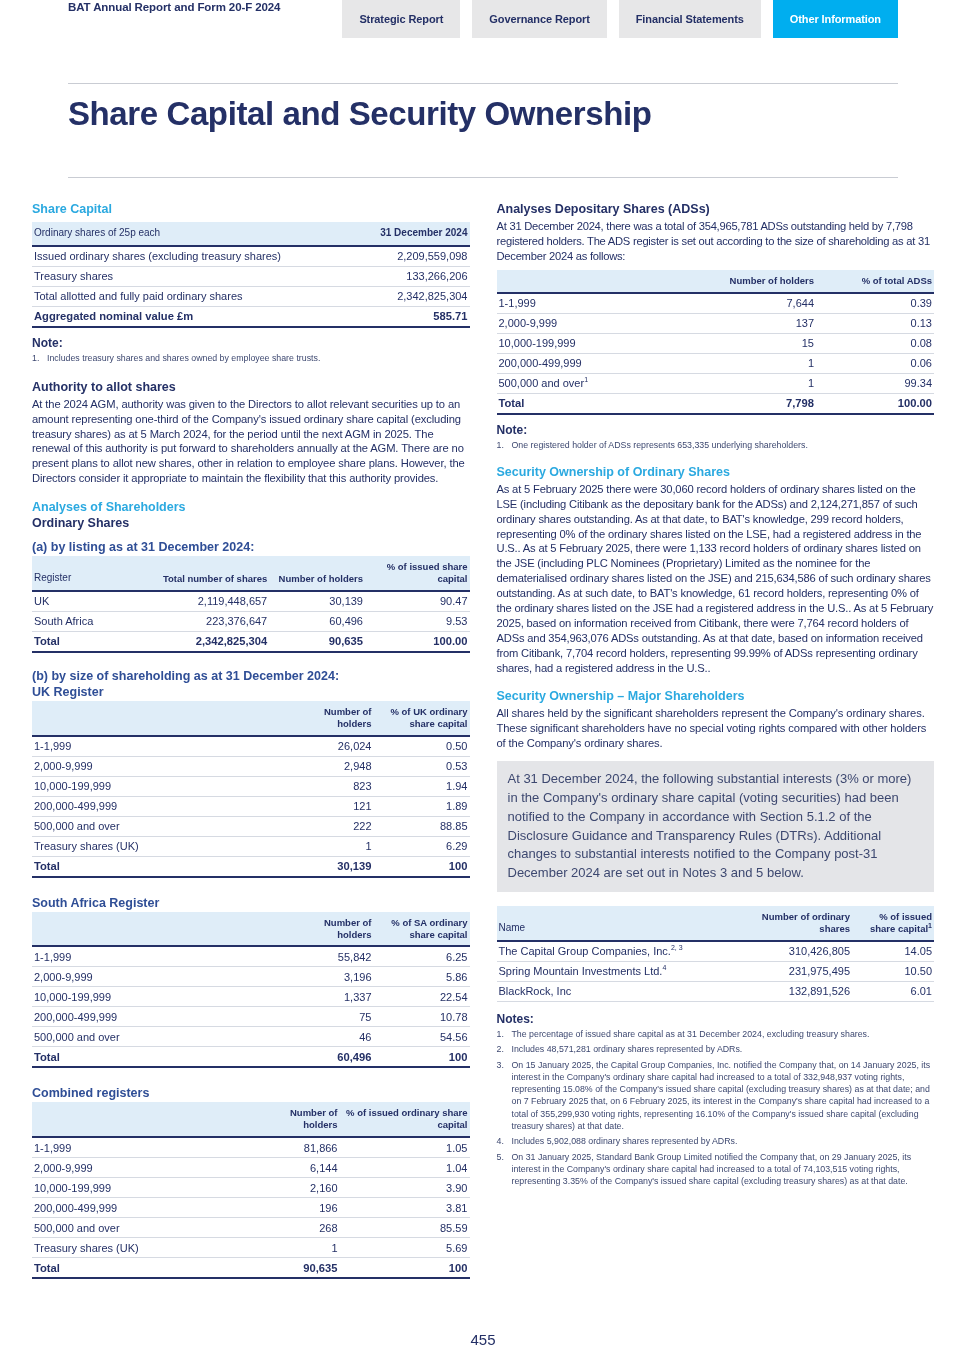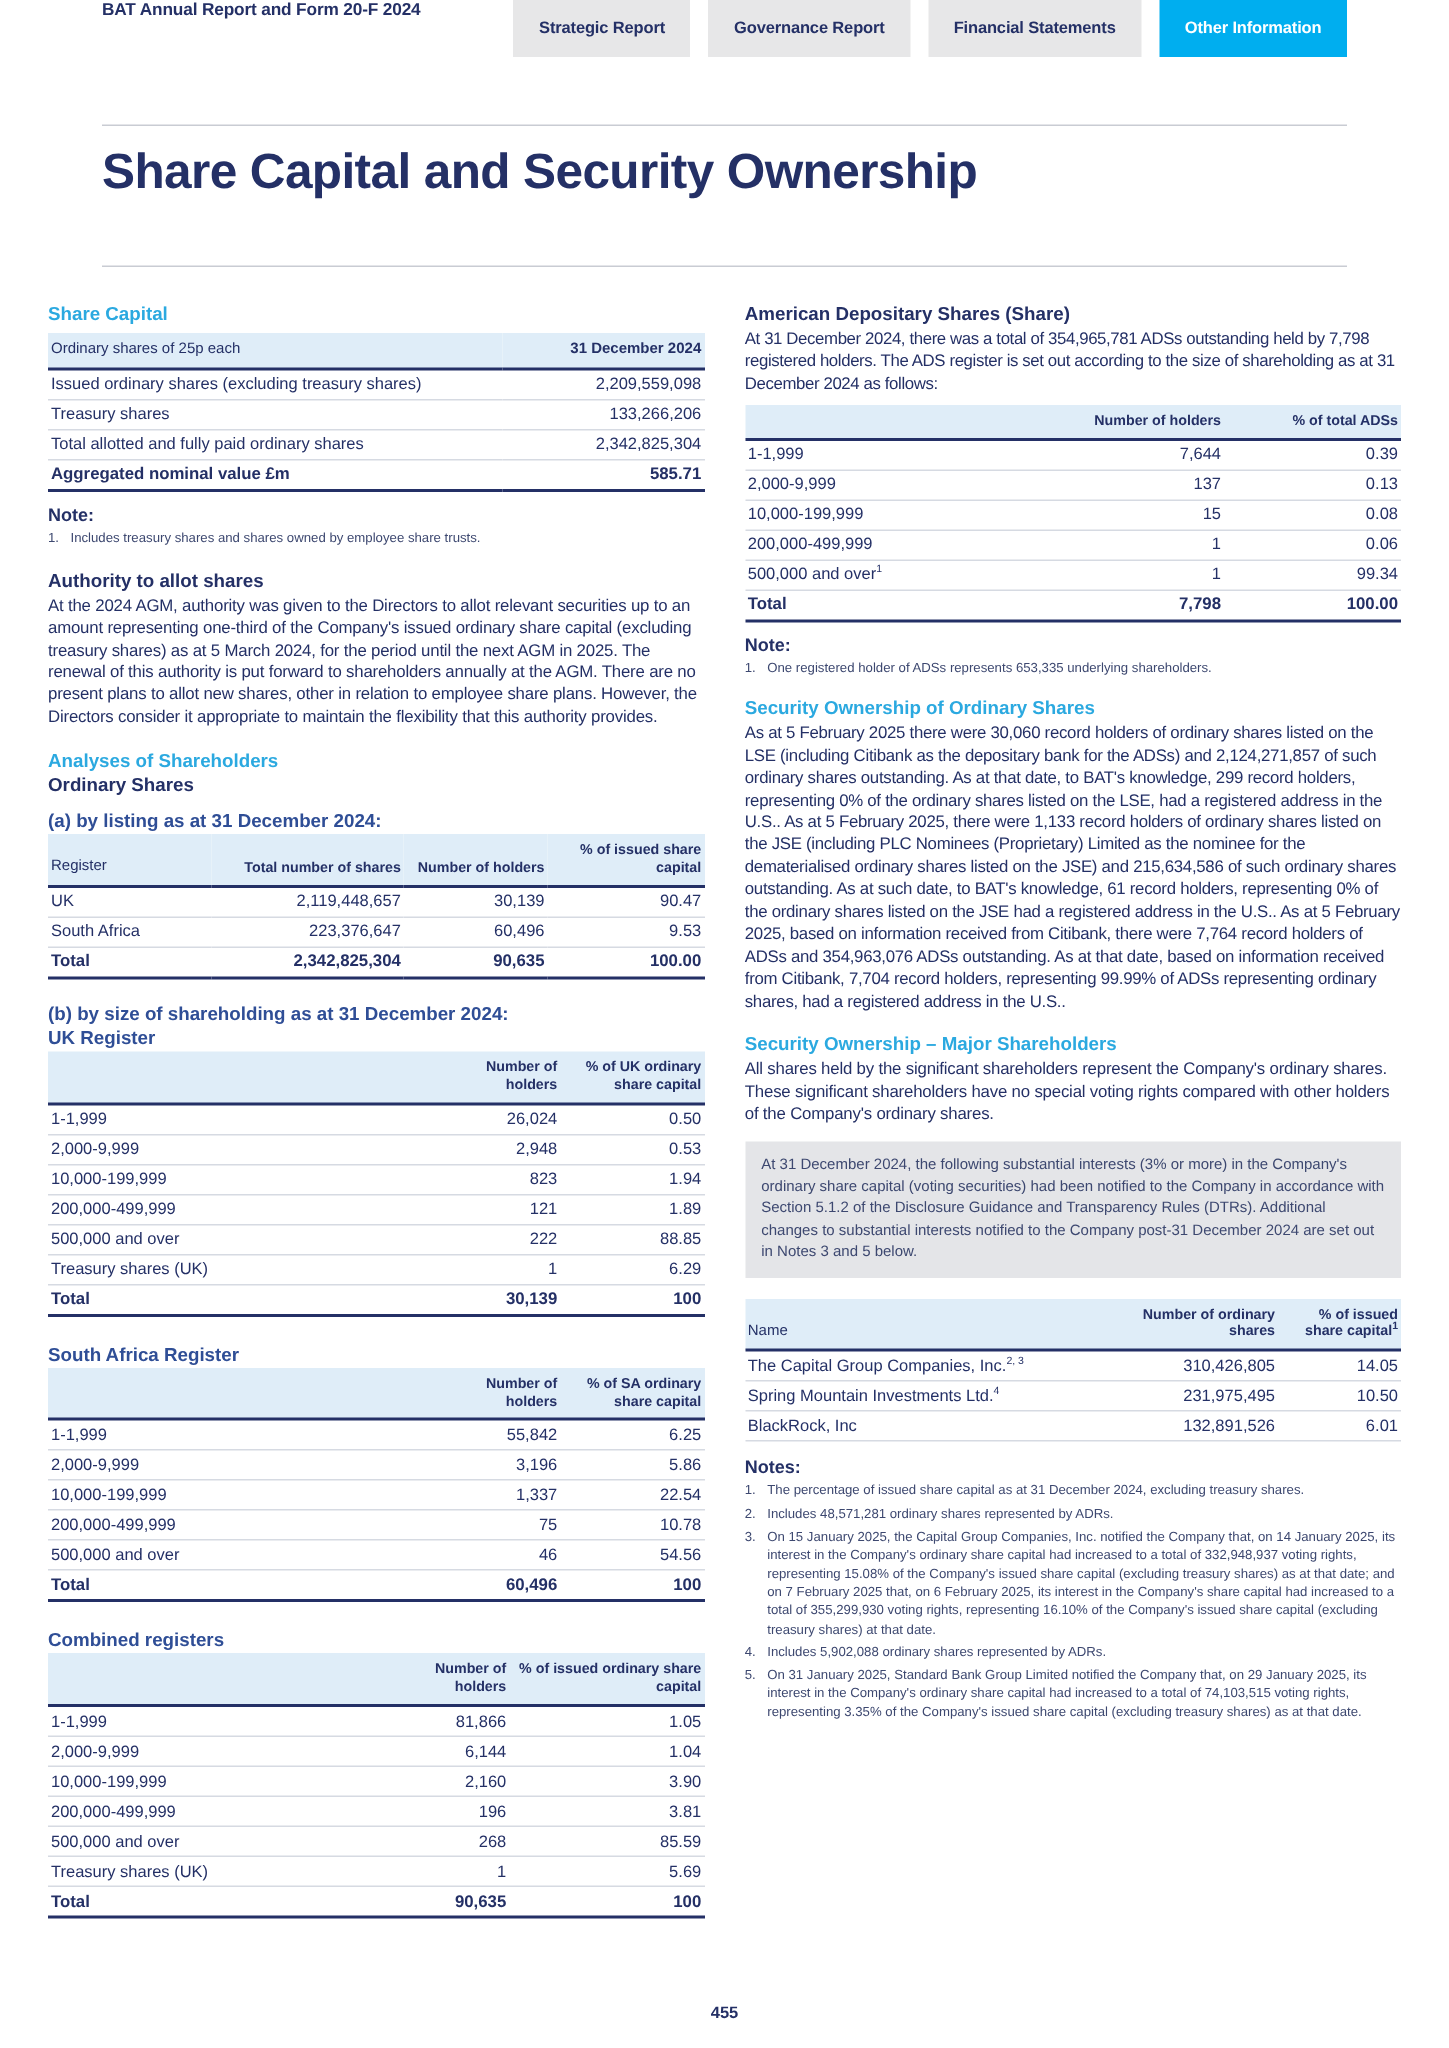--- a/index.html
+++ b/index.html
@@ -37,24 +37,24 @@
   .tbl td.num{text-align:right;}
   .tbl tfoot td{font-weight:bold;font-size:11.2px;border-top:1.5px solid var(--navy);border-bottom:2.5px solid var(--navy);}
   .w-holders{width:88px;} .w-pct{width:96px;} .w-shares{width:118px;} .w-reg{width:100px;}
   .w-adsh{width:150px;} .w-adsp{width:118px;} .w-msh{width:102px;} .w-mpc{width:82px;}
   
   .noteblock{margin-top:8px;}
   .note-label{font-size:12px;font-weight:bold;color:var(--navy);margin-bottom:2px;}
   .note-item{display:flex;font-size:8.8px;line-height:1.4;color:var(--muted-note);margin-bottom:3px;}
   .note-item .n{flex:0 0 15px;}
   .note-item .t{flex:1;}
-  .graybox{background:var(--note-box-bg);padding:9px 11px;font-size:10px;line-height:1.45;color:var(--muted-note);margin-top:10px;}
+  .graybox{background:var(--note-box-bg);padding:9px 11px;font-size:13px;line-height:1.45;color:var(--muted-note);margin-top:10px;}
   
   .mt6{margin-top:6px;} .mt10{margin-top:10px;} .mt14{margin-top:14px;} .mt16{margin-top:16px;} .mt18{margin-top:18px;}
-  .pageno{position:absolute;bottom:17px;left:0;right:0;text-align:center;font-size:11px;font-weight:bold;color:var(--navy);}
+  .pageno{position:absolute;bottom:17px;left:0;right:0;text-align:center;font-size:15px;font-weight:normal;color:var(--navy);}
 </style>
 </head>
 <body>
 
 <div class="page">
 
   <header class="topbar">
     <div class="brand">BAT Annual Report and Form 20-F 2024</div>
     <nav class="tabs">
       <a class="tab">Strategic Report</a>
@@ -316,21 +316,21 @@
             <td>Total</td>
             <td class="num">90,635</td>
             <td class="num">100</td>
           </tr>
         </tfoot>
       </table>
     </div>
 
     <div class="col">
 
-      <h4 class="navy">American Depositary Shares (Share)</h4>
+      <h4 class="navy">Analyses Depositary Shares (ADSs)</h4>
       <p class="body" style="letter-spacing:-0.25px">At 31 December 2024, there was a total of 354,965,781 ADSs outstanding held by 7,798 registered holders. The ADS register is set out according to the size of shareholding as at 31 December 2024 as follows:</p>
 
       <table class="tbl mt6">
         <thead>
           <tr>
             <th class="lbl"></th>
             <th class="w-adsh">Number of holders</th>
             <th class="w-adsp">% of total ADSs</th>
           </tr>
         </thead>

